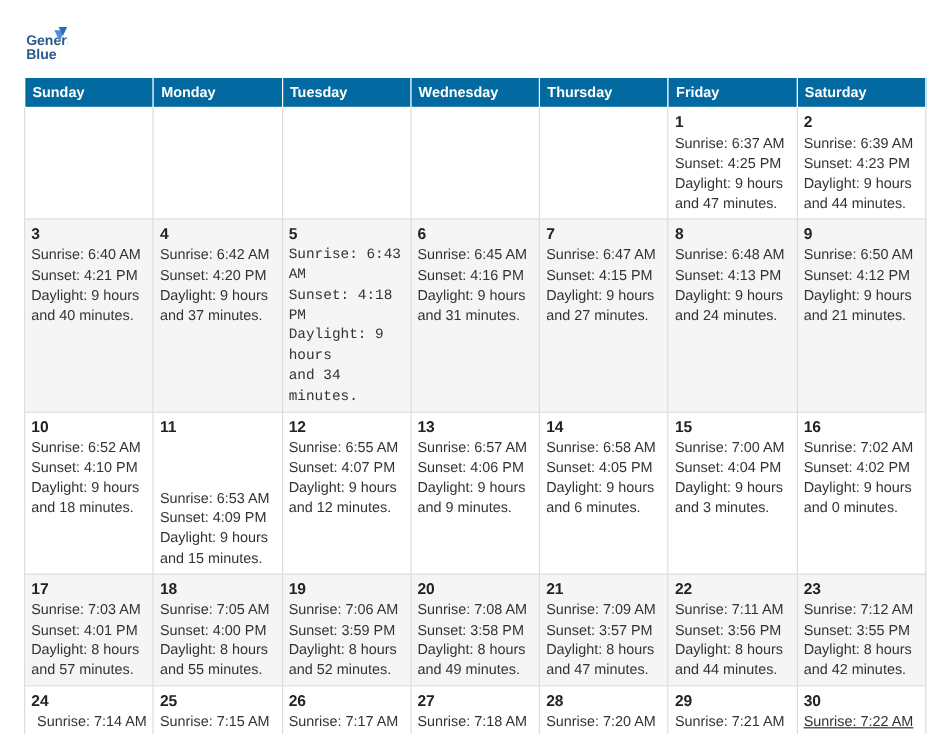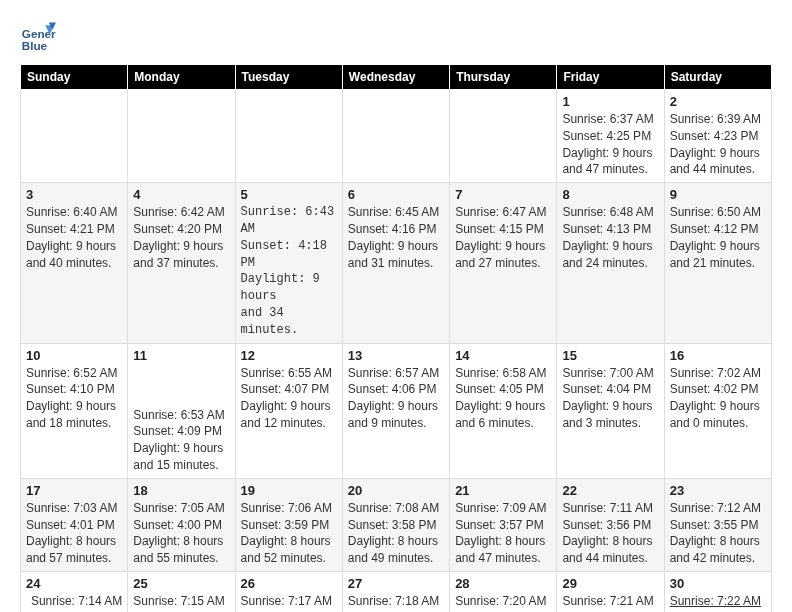--- a/index.html
+++ b/index.html
@@ -46,21 +46,21 @@
       color: #444;
     }
     .calendar {
       width: 100%;
       border-collapse: collapse;
       padding: 0 10px;
       margin: 0 10px;
       width: calc(100% - 20px);
     }
     .calendar th {
-      background: #000000;
+      background: #0369a1;
       color: #fff;
       text-align: left;
       padding: 5px 6px;
       font-size: 12px;
       border: 1px solid #fff;
     }
     .calendar td {
       vertical-align: top;
       border: 1px solid #ddd;
       padding: 4px 5px;

